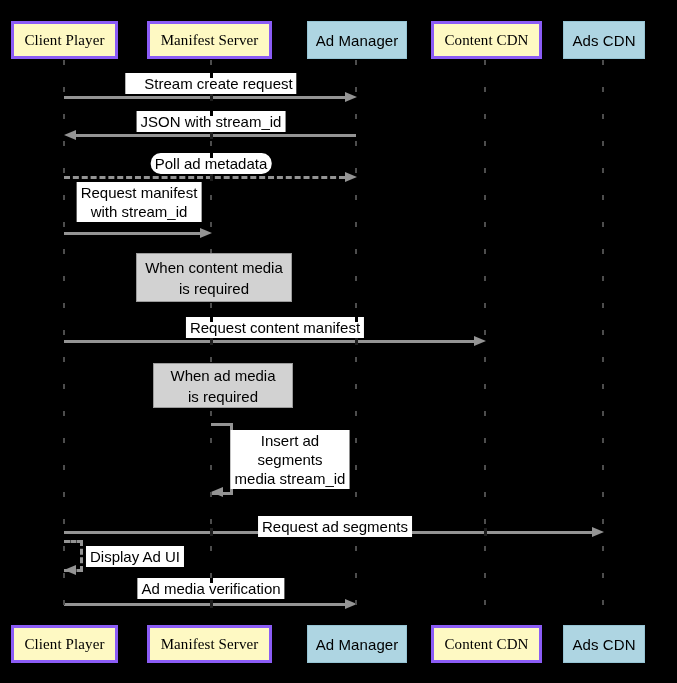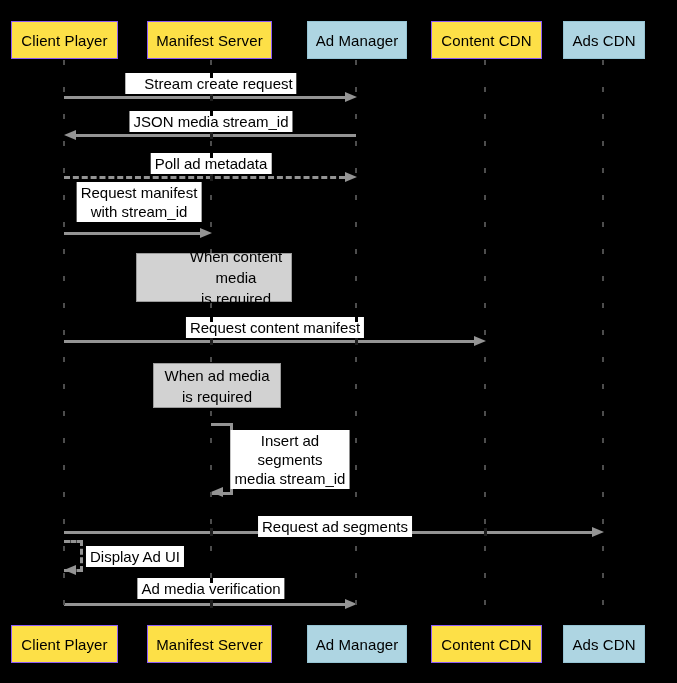--- a/index.html
+++ b/index.html
@@ -4,21 +4,21 @@
 <style>
   html,body{margin:0;padding:0;background:#000;}
   #stage{
     position:relative;width:677px;height:683px;background:#000;overflow:hidden;
     font-family:"Liberation Sans",sans-serif;color:#000;
   }
   .actor{
     position:absolute;height:38px;display:flex;align-items:center;justify-content:center;
     font-size:15px;letter-spacing:.1px;box-sizing:border-box;
   }
-  .actor.green{background:#fde047;border:1px solid #8b5cf6;}
+  .actor.green{background:#fef9c3;border:3px solid #8b5cf6;font-family:Liberation Serif, serif;}
   .actor.blue{background:#aed5e2;border:1px solid #96c4d4;}
   .lifeline{
     position:absolute;width:2px;top:60px;height:565px;z-index:2;
     background:repeating-linear-gradient(to bottom,#4d4d4d 0 5px,transparent 5px 27px);
   }
   .mline{position:absolute;height:3px;background:#949494;z-index:1;}
   .mline.dashed{height:0;background:none;border-top:3px dashed #949494;}
   .head-right{position:absolute;width:0;height:0;z-index:1;
     border-left:12px solid #949494;border-top:5px solid transparent;border-bottom:5px solid transparent;}
   .head-left{position:absolute;width:0;height:0;z-index:1;
@@ -64,49 +64,49 @@
   <div class="actor blue" style="left:563px;top:21px;width:82px;">
       <span>Ads CDN</span>
     </div>
 
   <div class="msg-label" style="left:211px;top:73px;padding-left:19px;">Stream create request</div>
   <div class="notch" style="left:210px;top:73px;"></div>
   <div class="mline" style="left:64px;top:96px;width:281px;"></div>
   <div class="head-right" style="left:345px;top:92px;"></div>
   <div class="xtick" style="left:210px;top:93px;"></div>
 
-  <div class="msg-label" style="left:211px;top:111px;">JSON media stream_id</div>
+  <div class="msg-label" style="left:211px;top:111px;">JSON with stream_id</div>
   <div class="notch" style="left:210px;top:111px;"></div>
   <div class="mline" style="left:76px;top:134px;width:280px;"></div>
   <div class="head-left" style="left:64px;top:130px;"></div>
   <div class="xtick" style="left:210px;top:131px;"></div>
 
-  <div class="msg-label" style="left:211px;top:153px;">Poll ad metadata</div>
+  <div class="msg-label" style="left:211px;top:153px;border-radius:10px;">Poll ad metadata</div>
   <div class="notch" style="left:210px;top:153px;"></div>
   <div class="mline dashed" style="left:64px;top:176px;width:281px;"></div>
   <div class="head-right" style="left:345px;top:172px;"></div>
   <div class="xtick" style="left:210px;top:173px;"></div>
 
   <div class="msg-label" style="left:139px;top:182px;">Request manifest
 with stream_id</div>
   <div class="mline" style="left:64px;top:232px;width:136px;"></div>
   <div class="head-right" style="left:200px;top:228px;"></div>
 
-  <div class="note" style="left:136px;top:253px;width:156px;height:49px;padding-left:44px;">When content media
+  <div class="note" style="left:136px;top:253px;width:156px;height:49px;">When content media
 is required</div>
 
   <div class="msg-label" style="left:275px;top:317px;">Request content manifest</div>
   <div class="notch" style="left:210px;top:317px;"></div>
   <div class="notch" style="left:355px;top:317px;"></div>
   <div class="mline" style="left:64px;top:340px;width:410px;"></div>
   <div class="head-right" style="left:474px;top:336px;"></div>
   <div class="xtick" style="left:210px;top:337px;"></div>
   <div class="xtick" style="left:355px;top:337px;"></div>
 
-  <div class="note" style="left:153px;top:363px;width:128px;height:45px;">When ad media
+  <div class="note" style="left:153px;top:363px;width:140px;height:45px;">When ad media
 is required</div>
 
   <div class="selfloop" style="left:211px;top:423px;width:22px;height:72px;"></div>
   <div class="head-left" style="left:211px;top:487px;"></div>
   <div class="msg-label" style="left:290px;top:430px;">Insert ad
 segments
 media stream_id</div>
 
   <div class="msg-label" style="left:335px;top:516px;">Request ad segments</div>
   <div class="notch" style="left:355px;top:504px;"></div>

